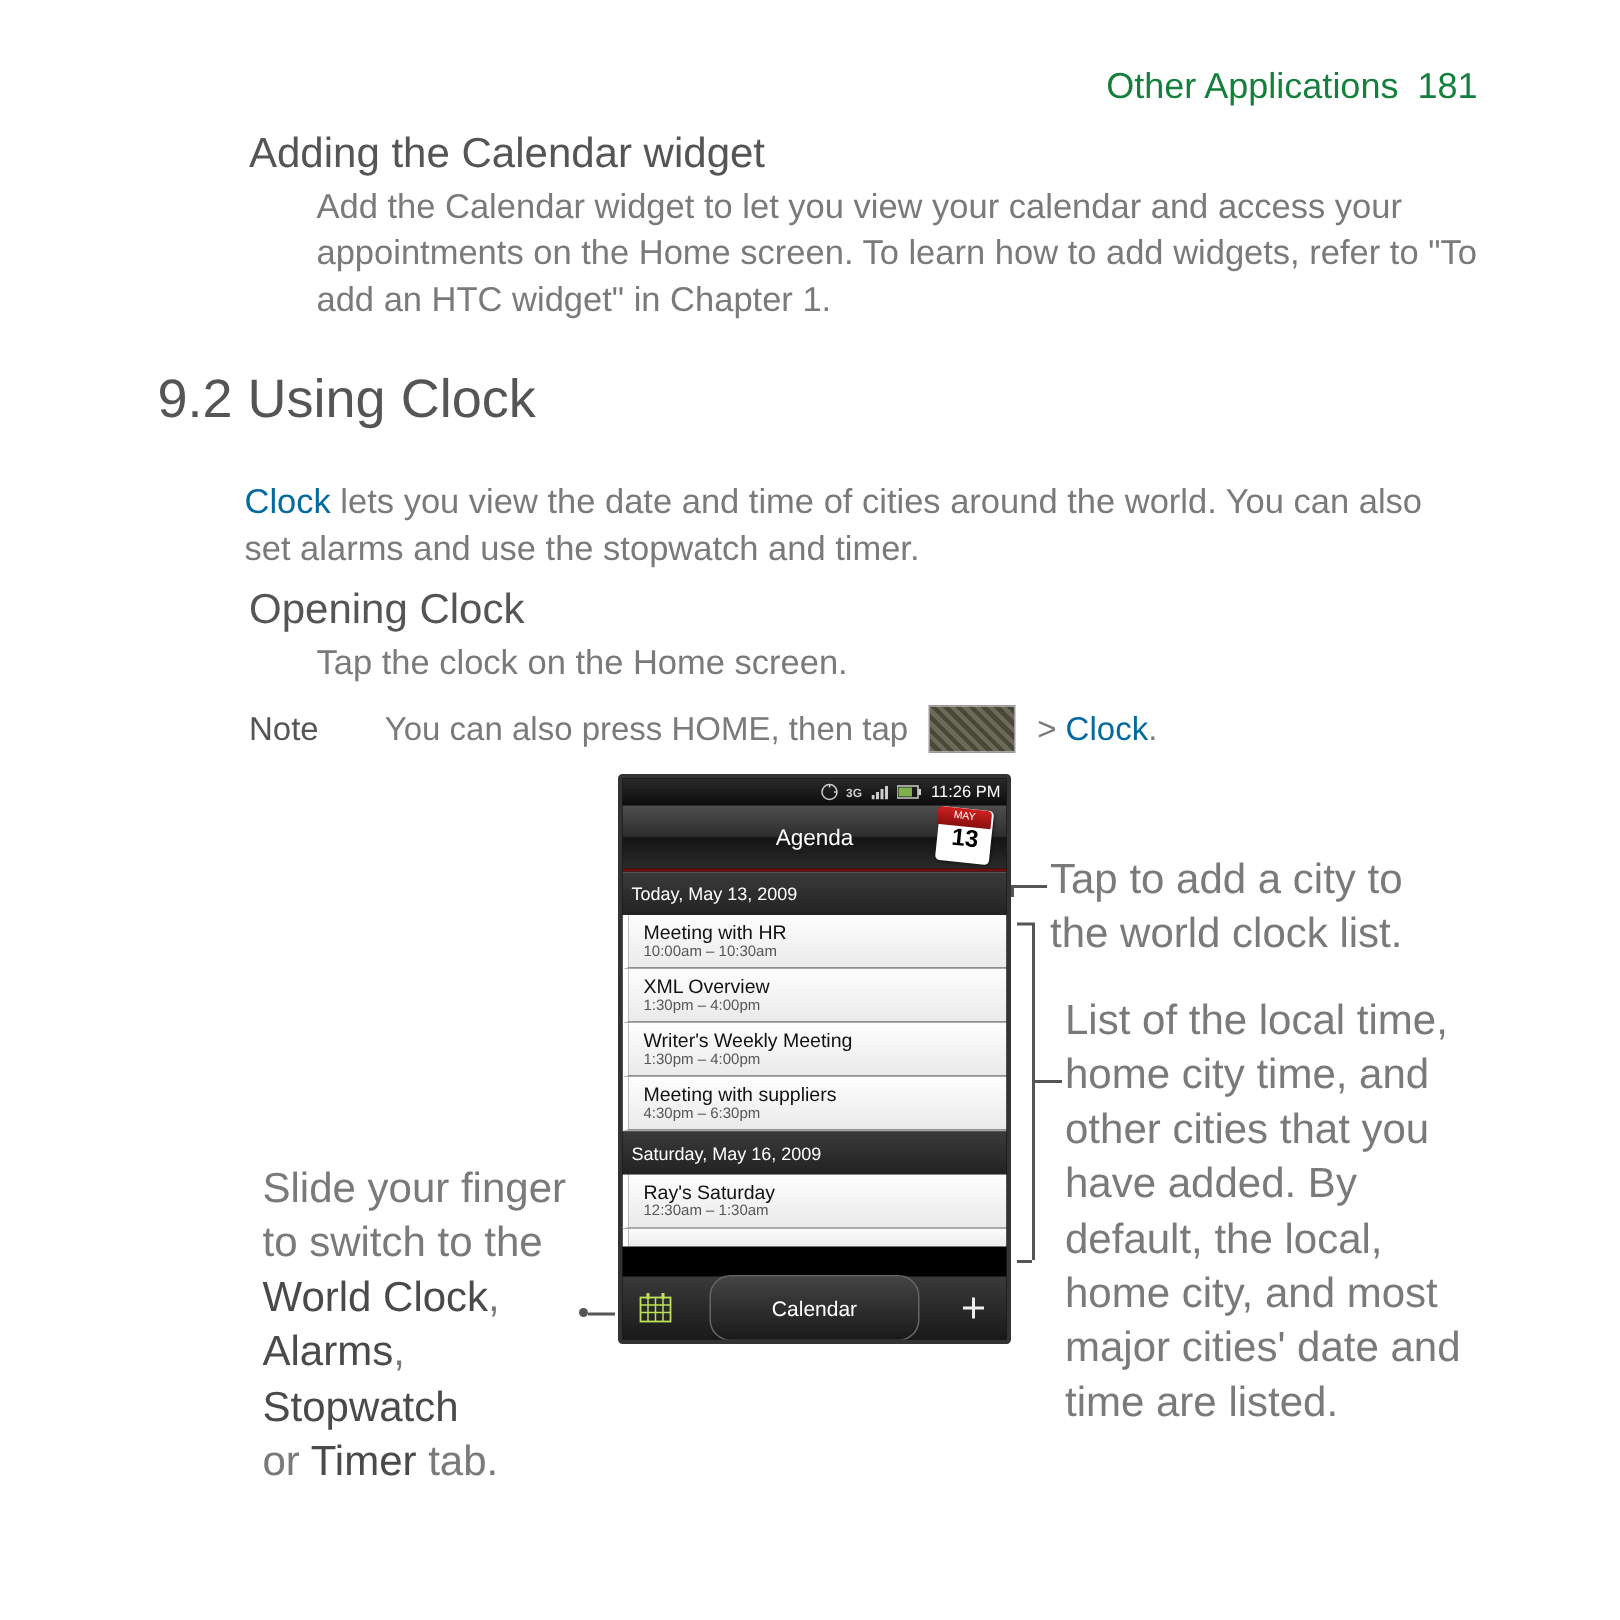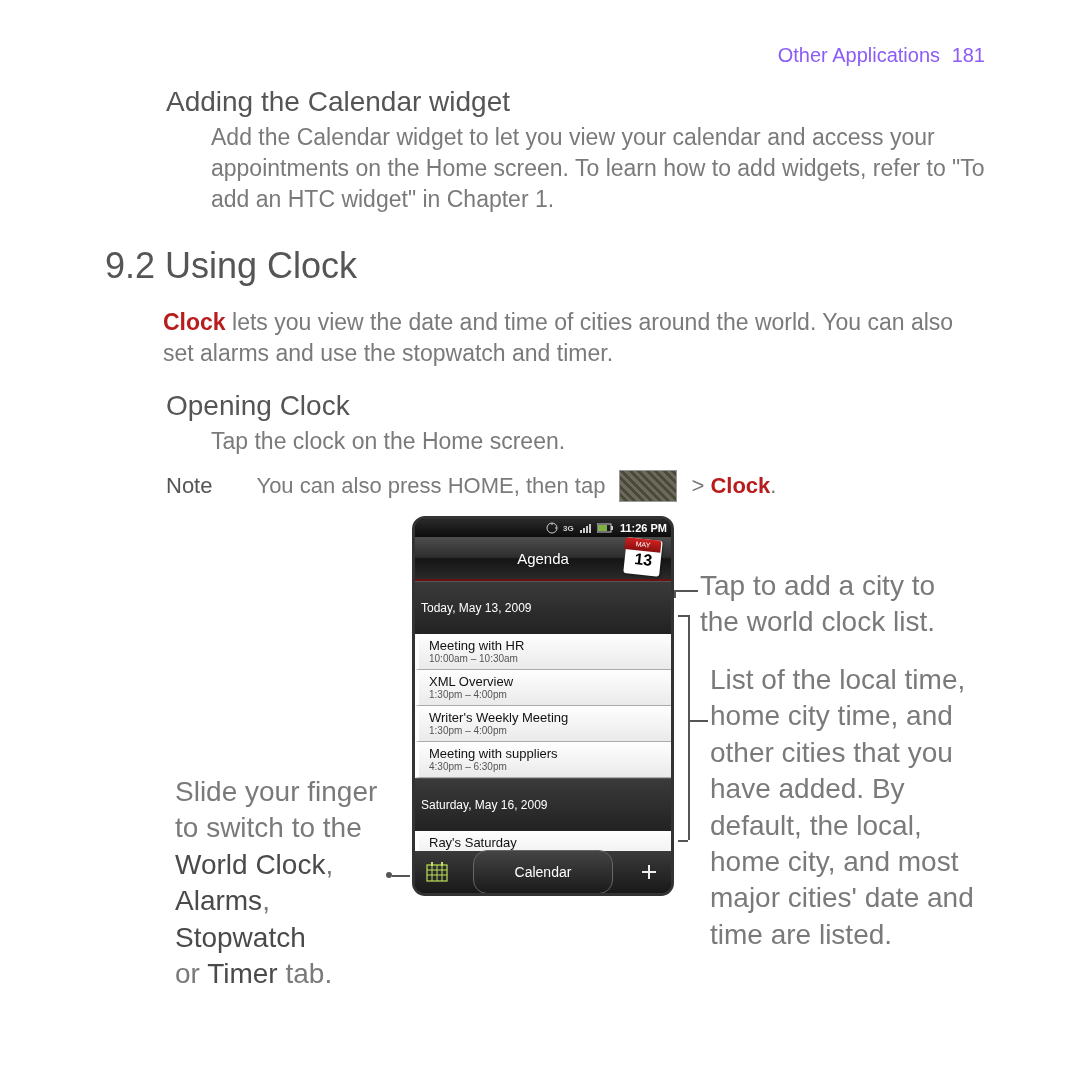--- a/index.html
+++ b/index.html
@@ -9,41 +9,41 @@
     background: #fff;
     font-family: Arial, Helvetica, sans-serif;
     color: #4a4a4a;
     position: relative;
     overflow: hidden;
   }
   .header {
     position: absolute;
     top: 44px;
     right: 95px;
-    font-size: 20px;
-    color: #8b5cf6;
+    font-size: 24px;
+    color: #15803d;
   }
   .header .pg { margin-left: 6px; }
   .sect1 {
     position: absolute;
     top: 86px;
     left: 166px;
     right: 95px;
   }
   .h3 { font-size: 28px; color: #555; font-weight: 500; margin-bottom: 4px; }
   .body { font-size: 23px; color: #7a7a7a; line-height: 1.35; margin-left: 45px; }
   .sect2 {
     position: absolute;
     top: 245px;
     left: 105px;
     right: 95px;
   }
-  .h2 { font-size: 36px; color: #555; font-weight: 400; margin-bottom: 20px; }
+  .h2 { font-size: 36px; color: #555; font-weight: 400; margin-bottom: 32px; }
   .sect2 .intro { margin-left: 58px; }
-  .bold { color: #b91c1c; font-weight: 700; }
+  .bold { color: #0369a1; font-weight: 400; }
   .sect3 {
     position: absolute;
     top: 390px;
     left: 166px;
     right: 95px;
   }
   .noteRow {
     position: absolute;
     top: 470px;
     left: 166px;
@@ -63,21 +63,21 @@
 
   
   .phone {
     position: absolute;
     top: 516px;
     left: 412px;
     width: 262px;
     height: 380px;
     background: #000;
     border: 3px solid #333;
-    border-radius: 13px;
+    border-radius: 3px;
     overflow: hidden;
   }
   .statusbar {
     height: 18px;
     background: linear-gradient(#2a2a2a,#0c0c0c);
     color: #fff;
     font-size: 11px;
     display: flex;
     justify-content: flex-end;
     align-items: center;
@@ -112,21 +112,21 @@
     color:#fff; font-size:7px; text-align:center; line-height:12px;
     transform: rotate(6deg);
   }
   .calicon .pgnum {
     position:absolute; top:12px; left:0; right:0; bottom:0;
     color:#000; font-weight:bold; font-size:16px; text-align:center;
     transform: rotate(6deg);
   }
   .dayhdr {
     background: linear-gradient(#3a3a3a,#222);
-    color:#fff; font-size:12px; padding:19px 6px;
+    color:#fff; font-size:12px; padding:7px 6px;
     border-top:1px solid #555;
   }
   .event {
     background: linear-gradient(#fefefe,#eaeaea);
     padding: 4px 10px 5px 10px;
     border-bottom:1px solid #aaa;
     border-left: 4px solid #fff;
   }
   .event .t { color:#111; font-size:13px; }
   .event .tm { color:#555; font-size:10px; }
@@ -203,21 +203,21 @@
         <rect x="0" y="7" width="2" height="3" fill="#ccc"></rect>
         <rect x="3" y="5" width="2" height="5" fill="#ccc"></rect>
         <rect x="6" y="3" width="2" height="7" fill="#ccc"></rect>
         <rect x="9" y="1" width="2" height="9" fill="#ccc"></rect>
       </svg>
     <svg width="18" height="10">
         <rect x="0" y="1" width="14" height="8" fill="none" stroke="#ccc" stroke-width="1"></rect>
         <rect x="14" y="3" width="2" height="4" fill="#ccc"></rect>
         <rect x="1" y="2" width="9" height="6" fill="#7fb04a"></rect>
       </svg>
-    <span style="color:#fff;font-weight:bold">11:26 PM</span>
+    <span style="color:#fff;font-weight:normal">11:26 PM</span>
   </div>
 
   <div class="titlebar">
     <span>Agenda</span>
     <div class="calicon">
       <div class="pgback"></div>
       <div class="pgtop">MAY</div>
       <div class="pgnum">13</div>
     </div>
   </div>

